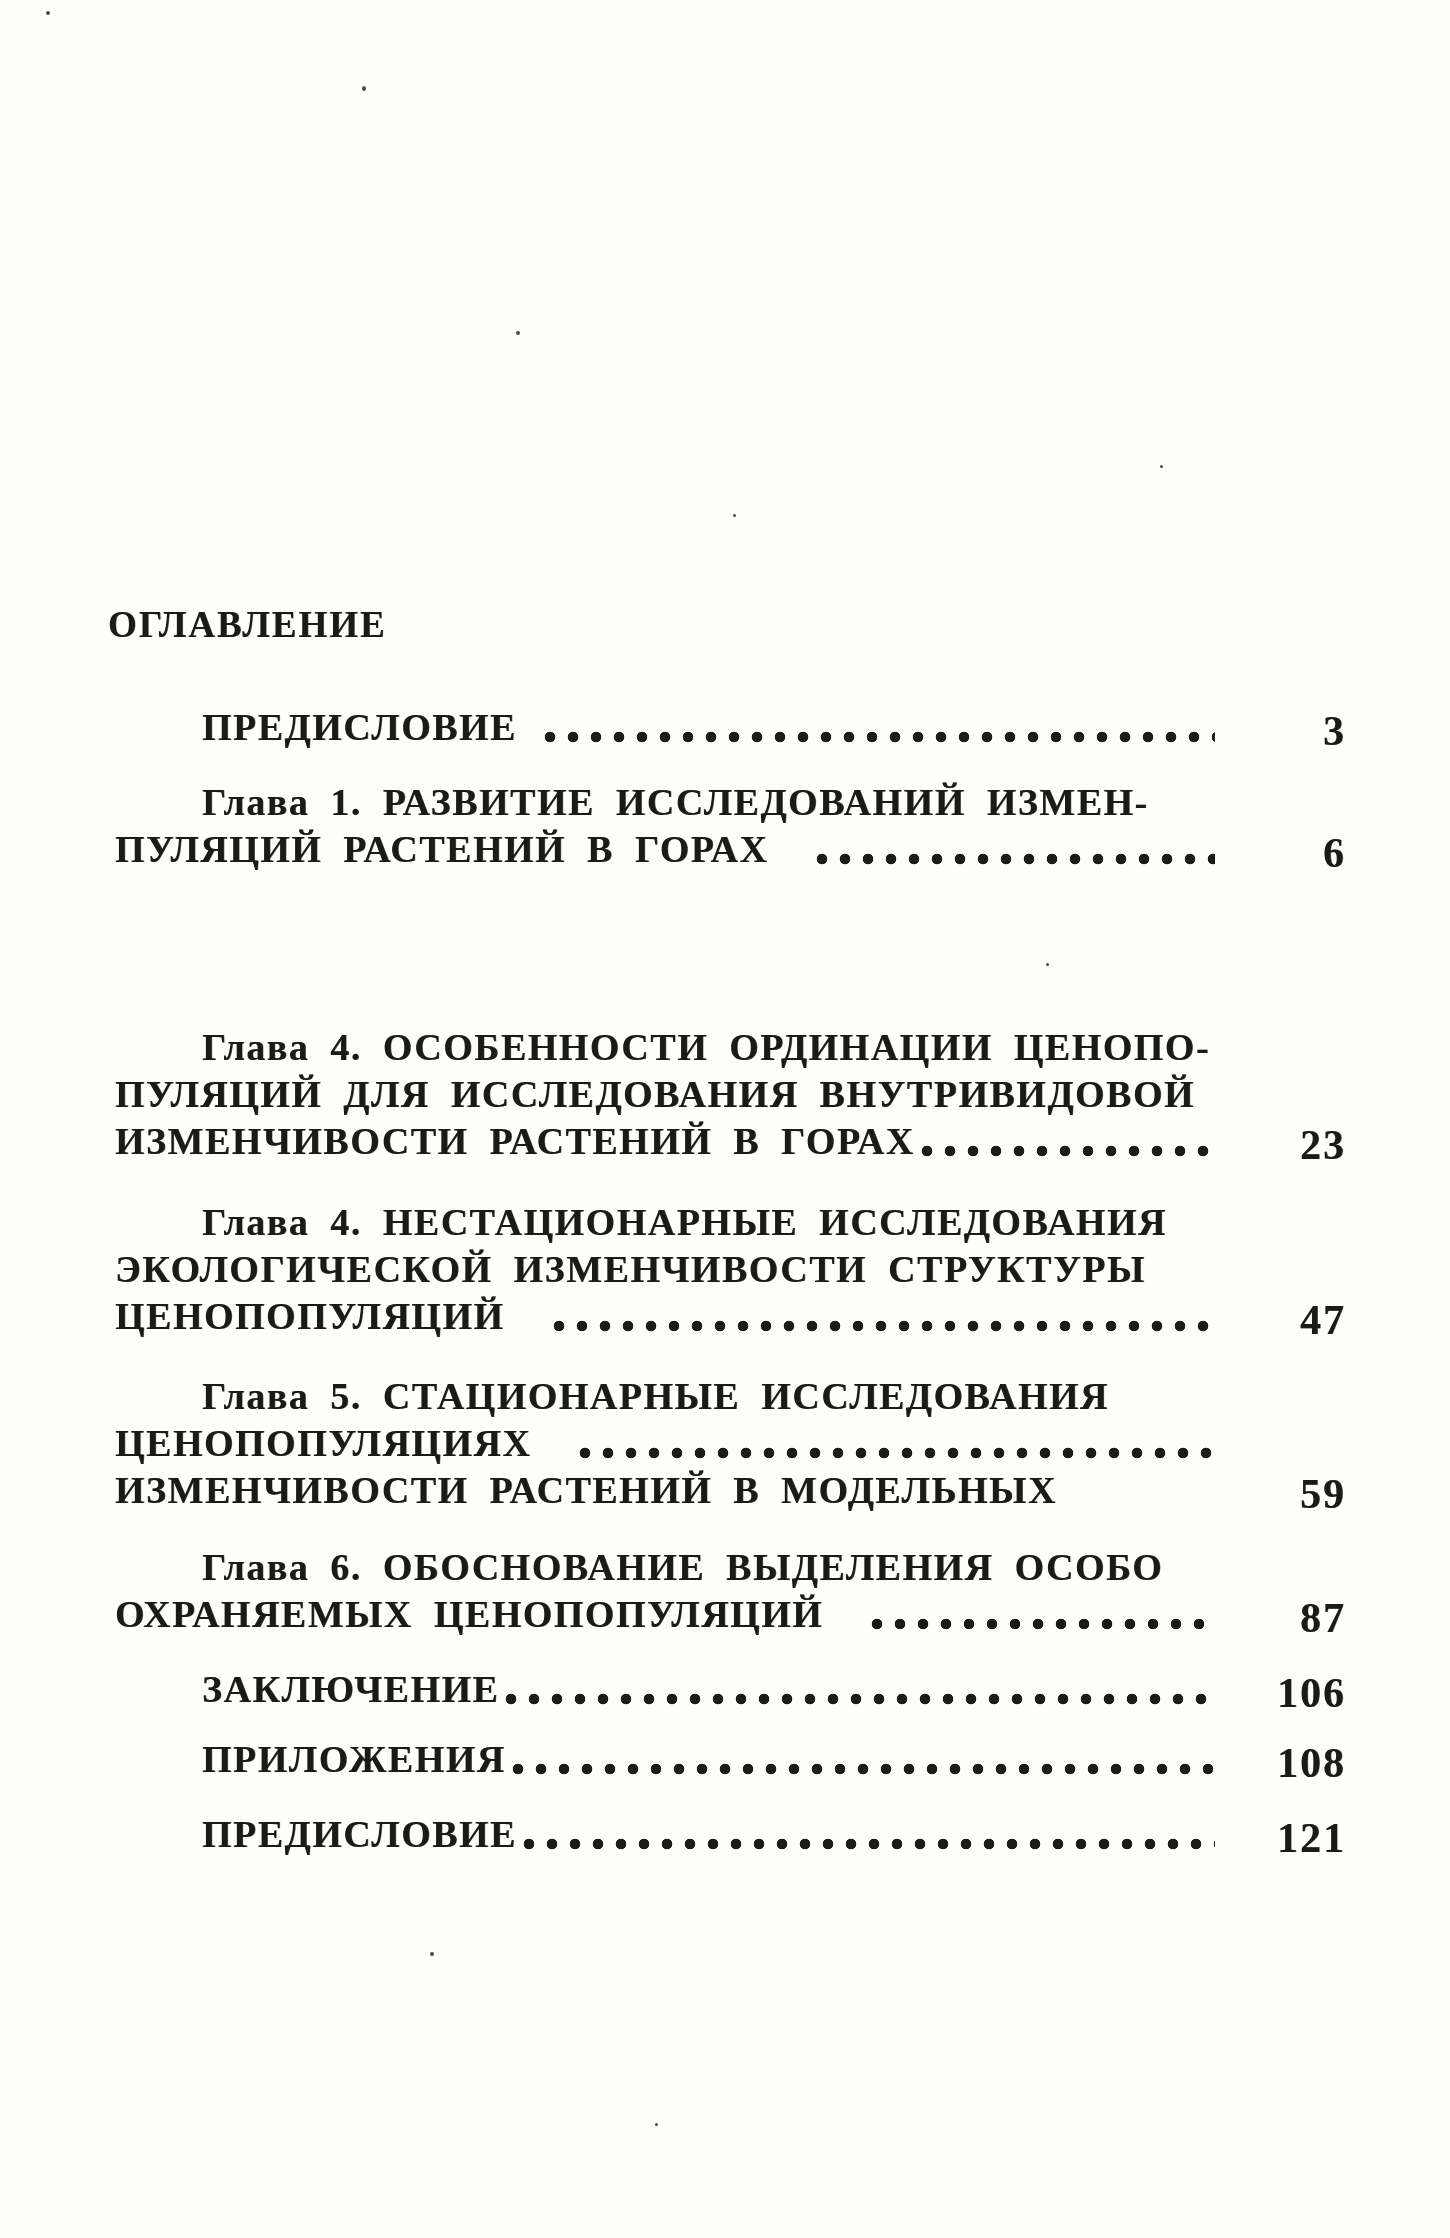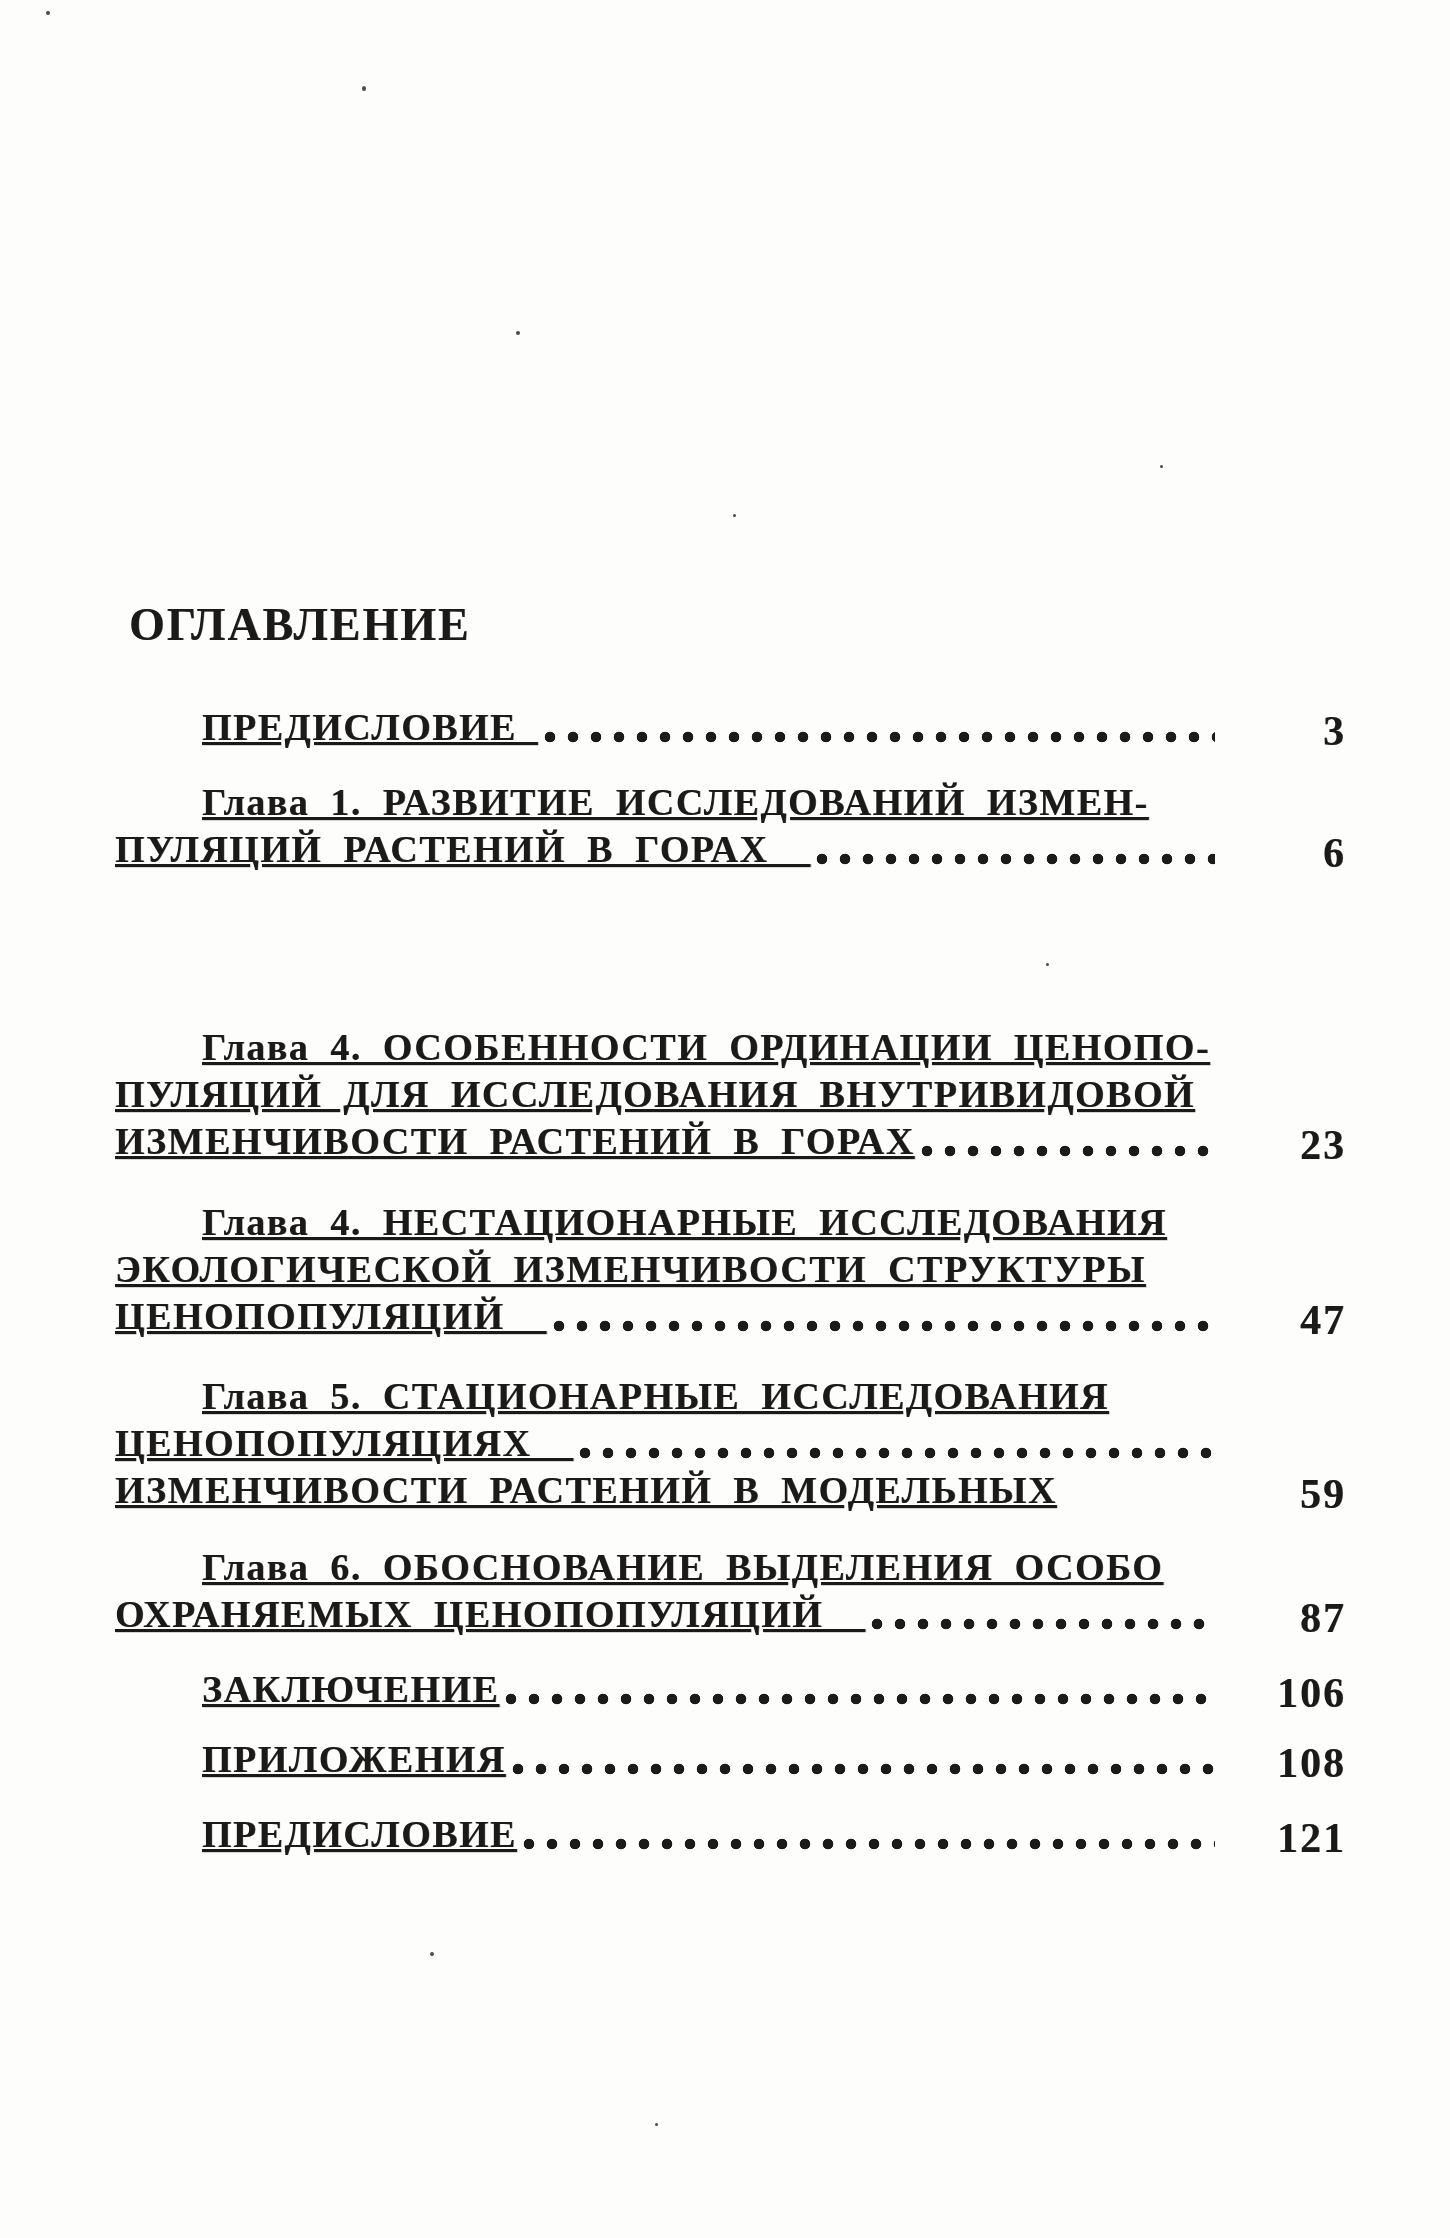--- a/index.html
+++ b/index.html
@@ -10,23 +10,23 @@
     margin: 0 auto;
     background: #fdfdfc;
     overflow: hidden;
     font-family: "Liberation Serif", "DejaVu Serif", serif;
     font-weight: 700;
     color: #1b1a18;
     text-shadow: 0.5px 0.3px 0 rgba(20,20,20,0.55);
   }
   .toc-title {
     position: absolute;
-    left: 129px;
+    left: 108px;
     top: 601px;
-    font-size: 46px;
+    font-size: 37px;
     line-height: 47px;
     letter-spacing: 2px;
     white-space: pre;
   }
   .entry {
     position: absolute;
     left: 115px;
     width: 1231px;
     font-size: 38px;
   }
@@ -35,21 +35,20 @@
     display: flex;
     height: 47px;
     line-height: 47px;
   }
   .line.first { padding-left: 87px; }
   .line-text {
     white-space: pre;
     letter-spacing: 1.5px;
     word-spacing: 10px;
     flex: 0 0 auto;
-    text-decoration: underline;
   }
   .leader {
     flex: 1 1 auto;
     margin-left: 4px;
     background-image: radial-gradient(circle at 8px 33px, #1c1b19 5px, rgba(0,0,0,0) 5.6px);
     background-size: 23px 47px;
     background-repeat: repeat-x;
   }
   .pagenum {
     position: absolute;

